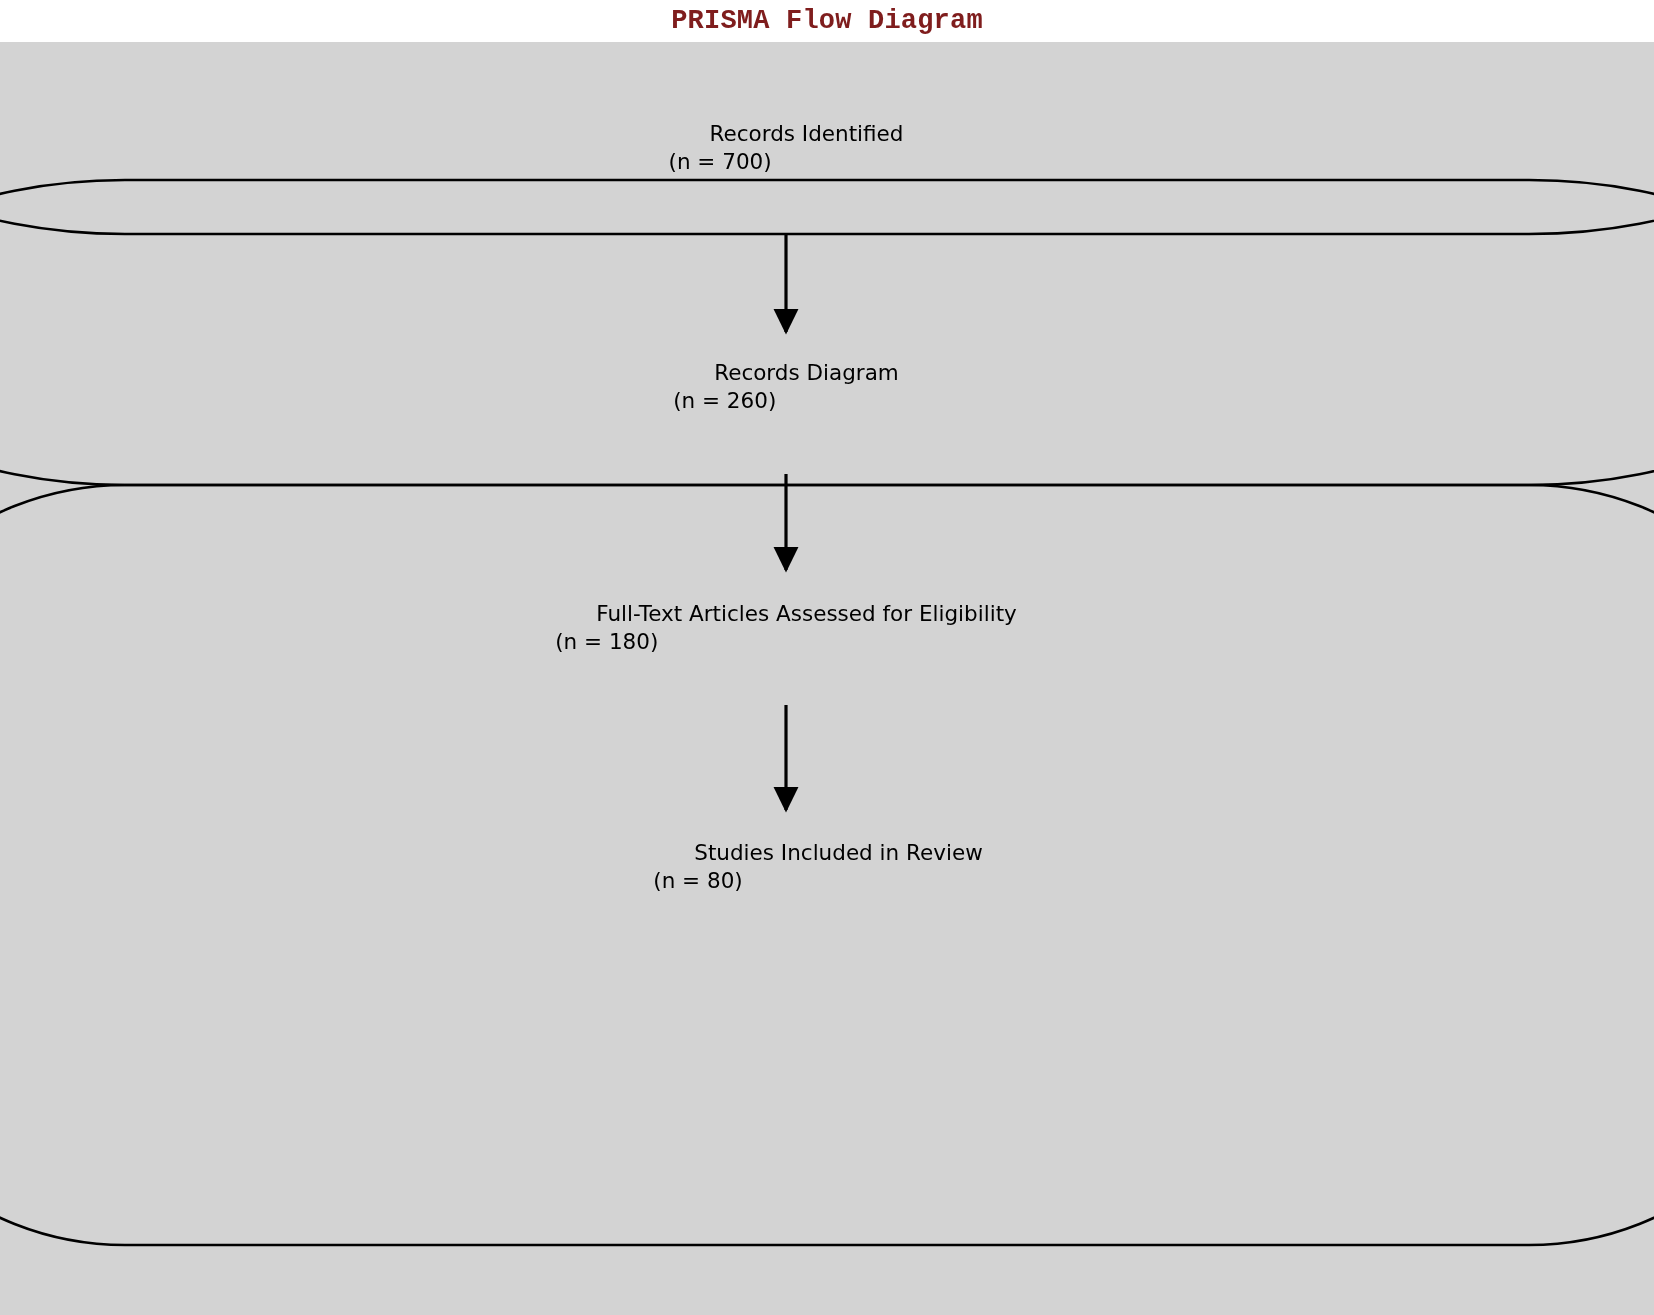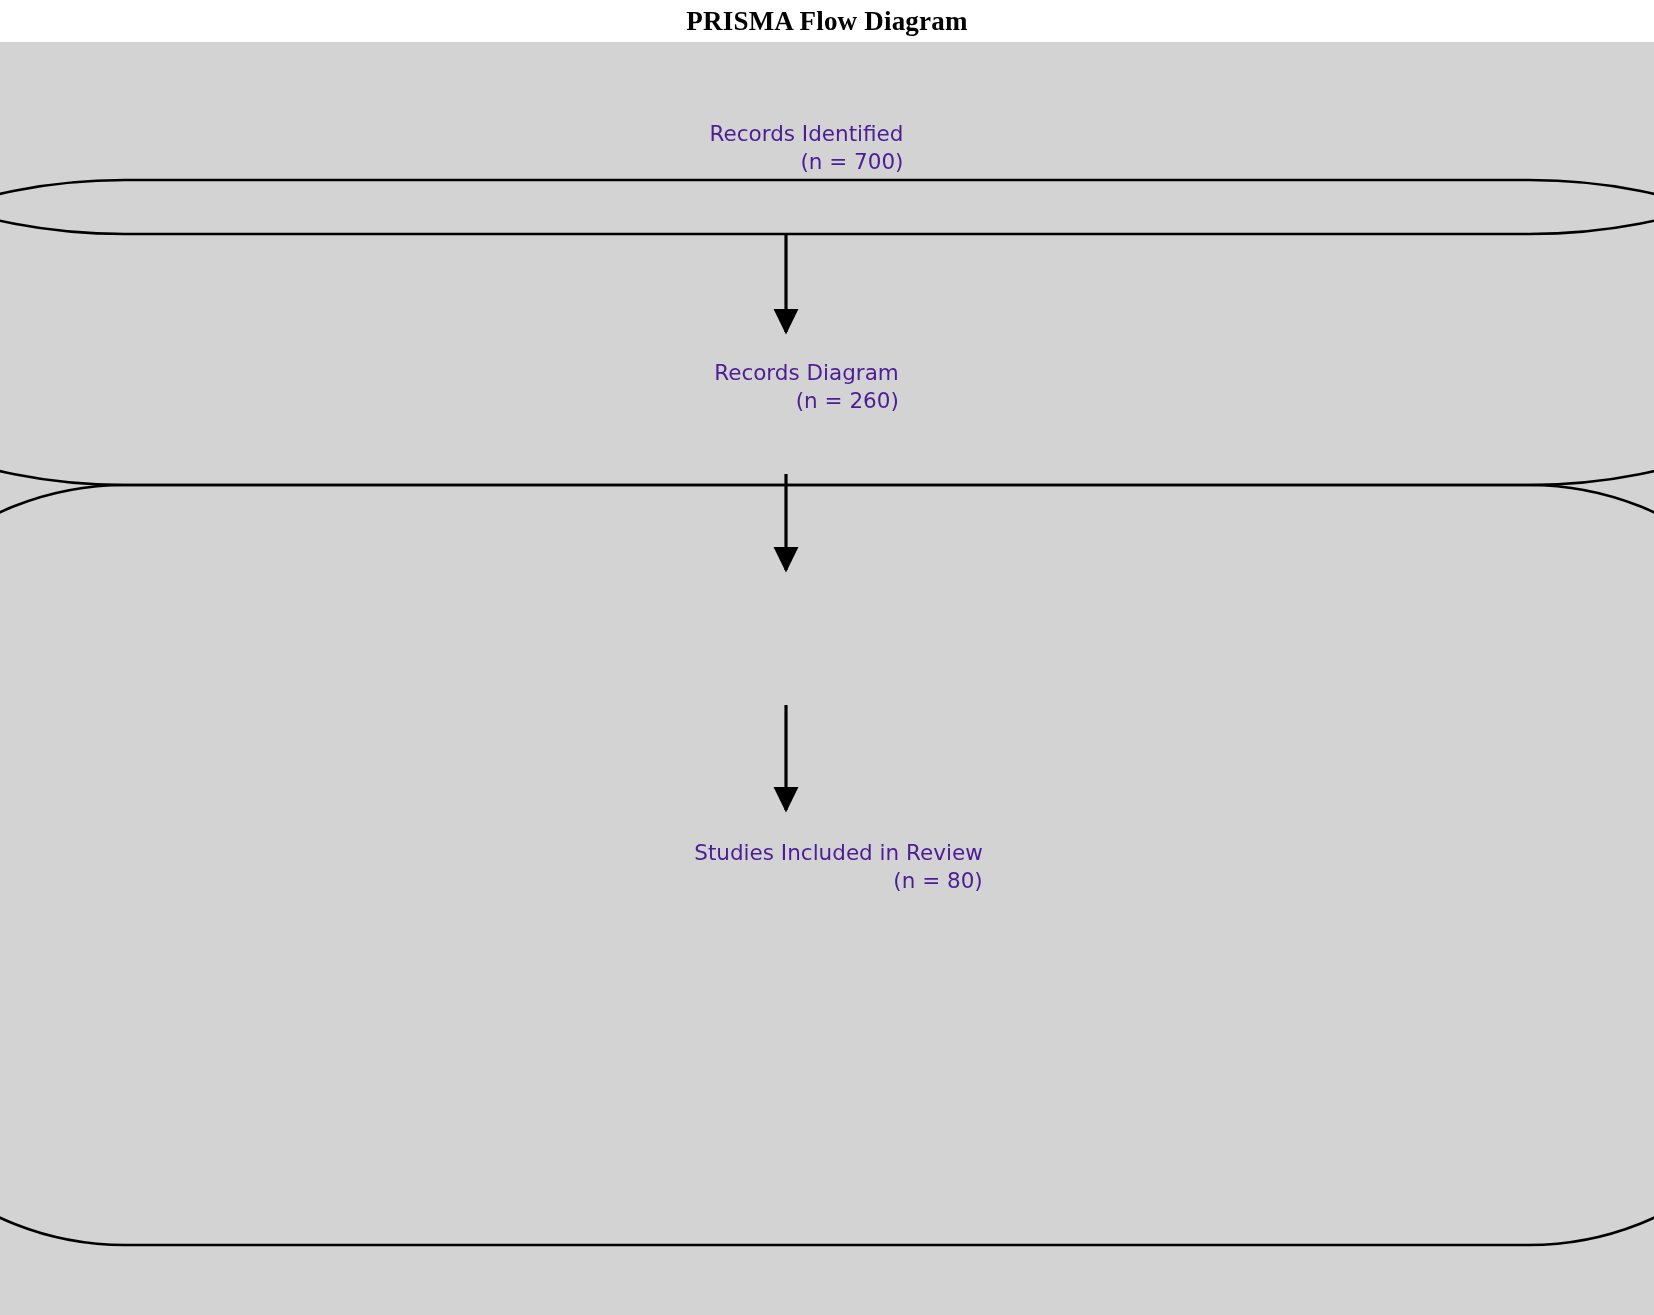--- a/index.html
+++ b/index.html
@@ -25,23 +25,23 @@
     width: 1654px;
     height: 42px;
     background: #ffffff;
     display: flex;
     align-items: center;
     justify-content: center;
   }
   .fig-title {
     font-size: 27px;
     font-weight: bold;
-    color: #000000;
+    color: #7f1d1d;
     letter-spacing: 0.2px;
-    font-family: Liberation Serif, serif;
+    font-family: Liberation Mono, monospace;
     white-space: nowrap;
   }
   .axes {
     position: absolute;
     left: 0;
     top: 42px;
     width: 1654px;
     height: 1273px;
     background: #d3d3d3;
     overflow: hidden;
@@ -49,22 +49,22 @@
   .flow-svg {
     position: absolute;
     left: 0;
     top: 0;
     width: 1654px;
     height: 1273px;
     display: block;
   }
   .node-label {
     position: absolute;
-    text-align: right;
-    color: #4c1d95;
+    text-align: left;
+    color: #000000;
     font-size: 21.5px;
     line-height: 28px;
     font-family: "DejaVu Sans", sans-serif;
     white-space: pre;
     transform: translate(-50%, -50%);
     pointer-events: none;
   }
   .node-label .ln2 { display: block; }
 </style>
 </head>
@@ -103,19 +103,22 @@
     </svg>
 
     <div class="node-label" style="left:786px; top:120px;">
       <span>Records Identified</span><span class="ln2">(n = 700)</span>
     </div>
 
     <div class="node-label" style="left:786px; top:359px;">
       <span>Records Diagram</span><span class="ln2">(n = 260)</span>
     </div>
 
+    <div class="node-label" style="left:786px; top:600px;">
+      <span>Full-Text Articles Assessed for Eligibility</span><span class="ln2">(n = 180)</span>
+    </div>
 
     <div class="node-label" style="left:818px; top:839px;">
       <span>Studies Included in Review</span><span class="ln2">(n = 80)</span>
     </div>
 
   </div>
 </div>
 
 </body></html>

